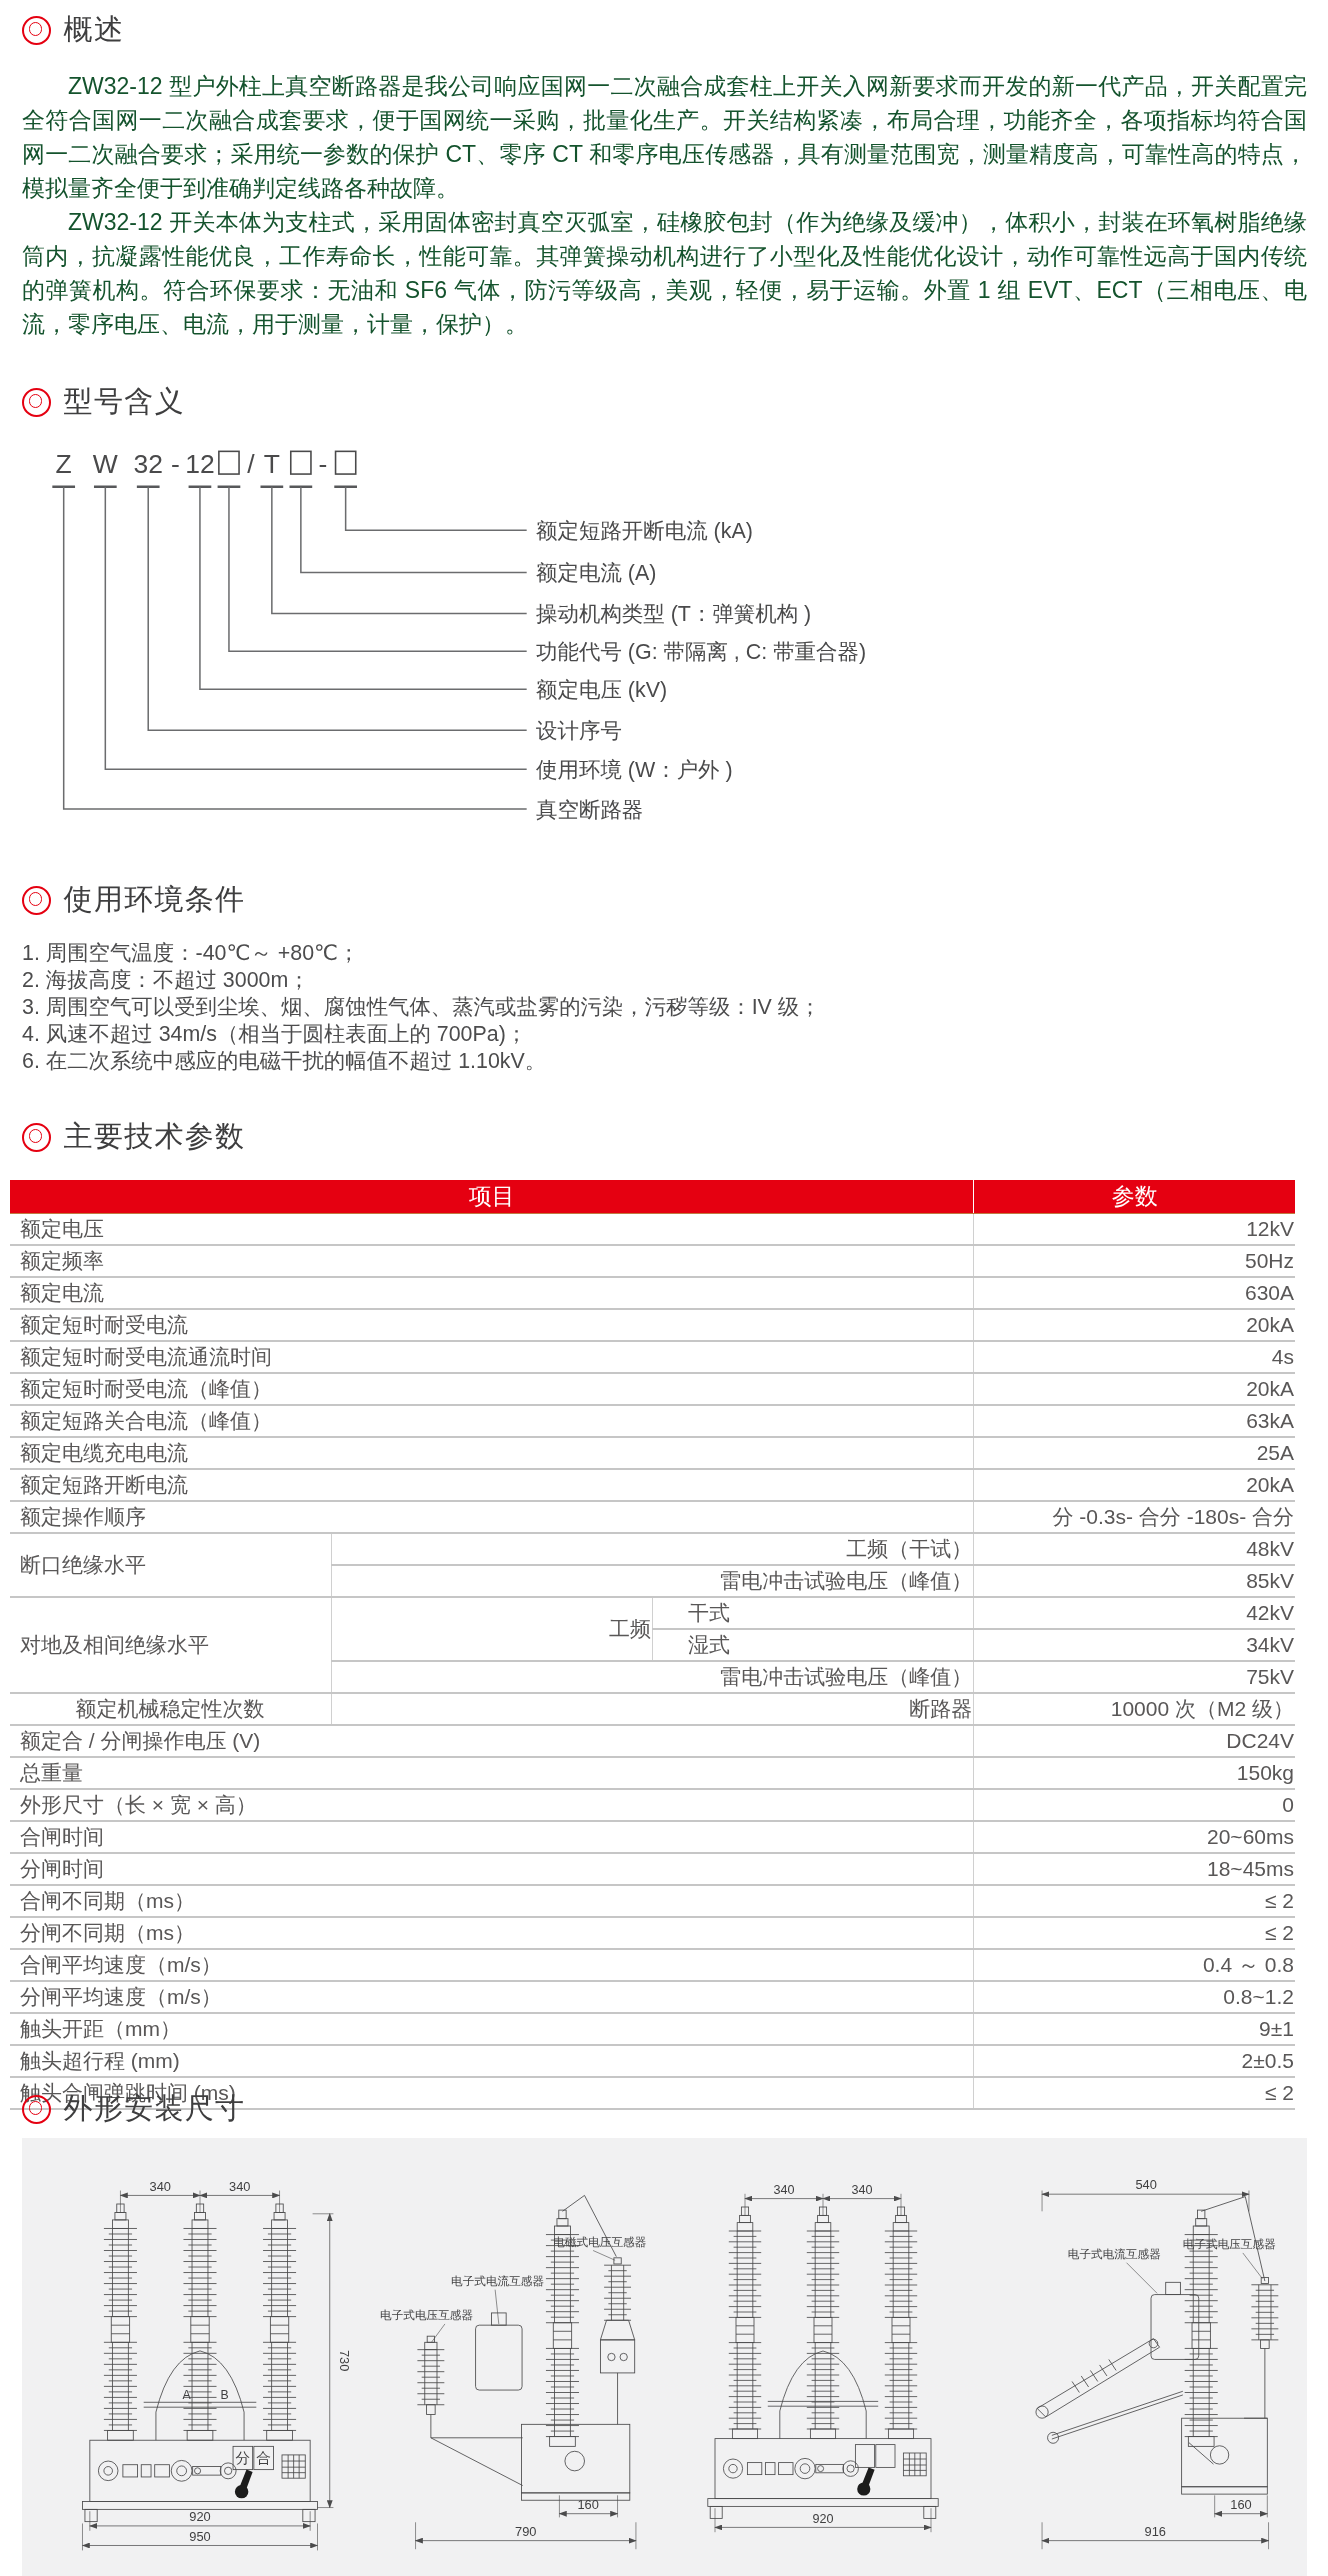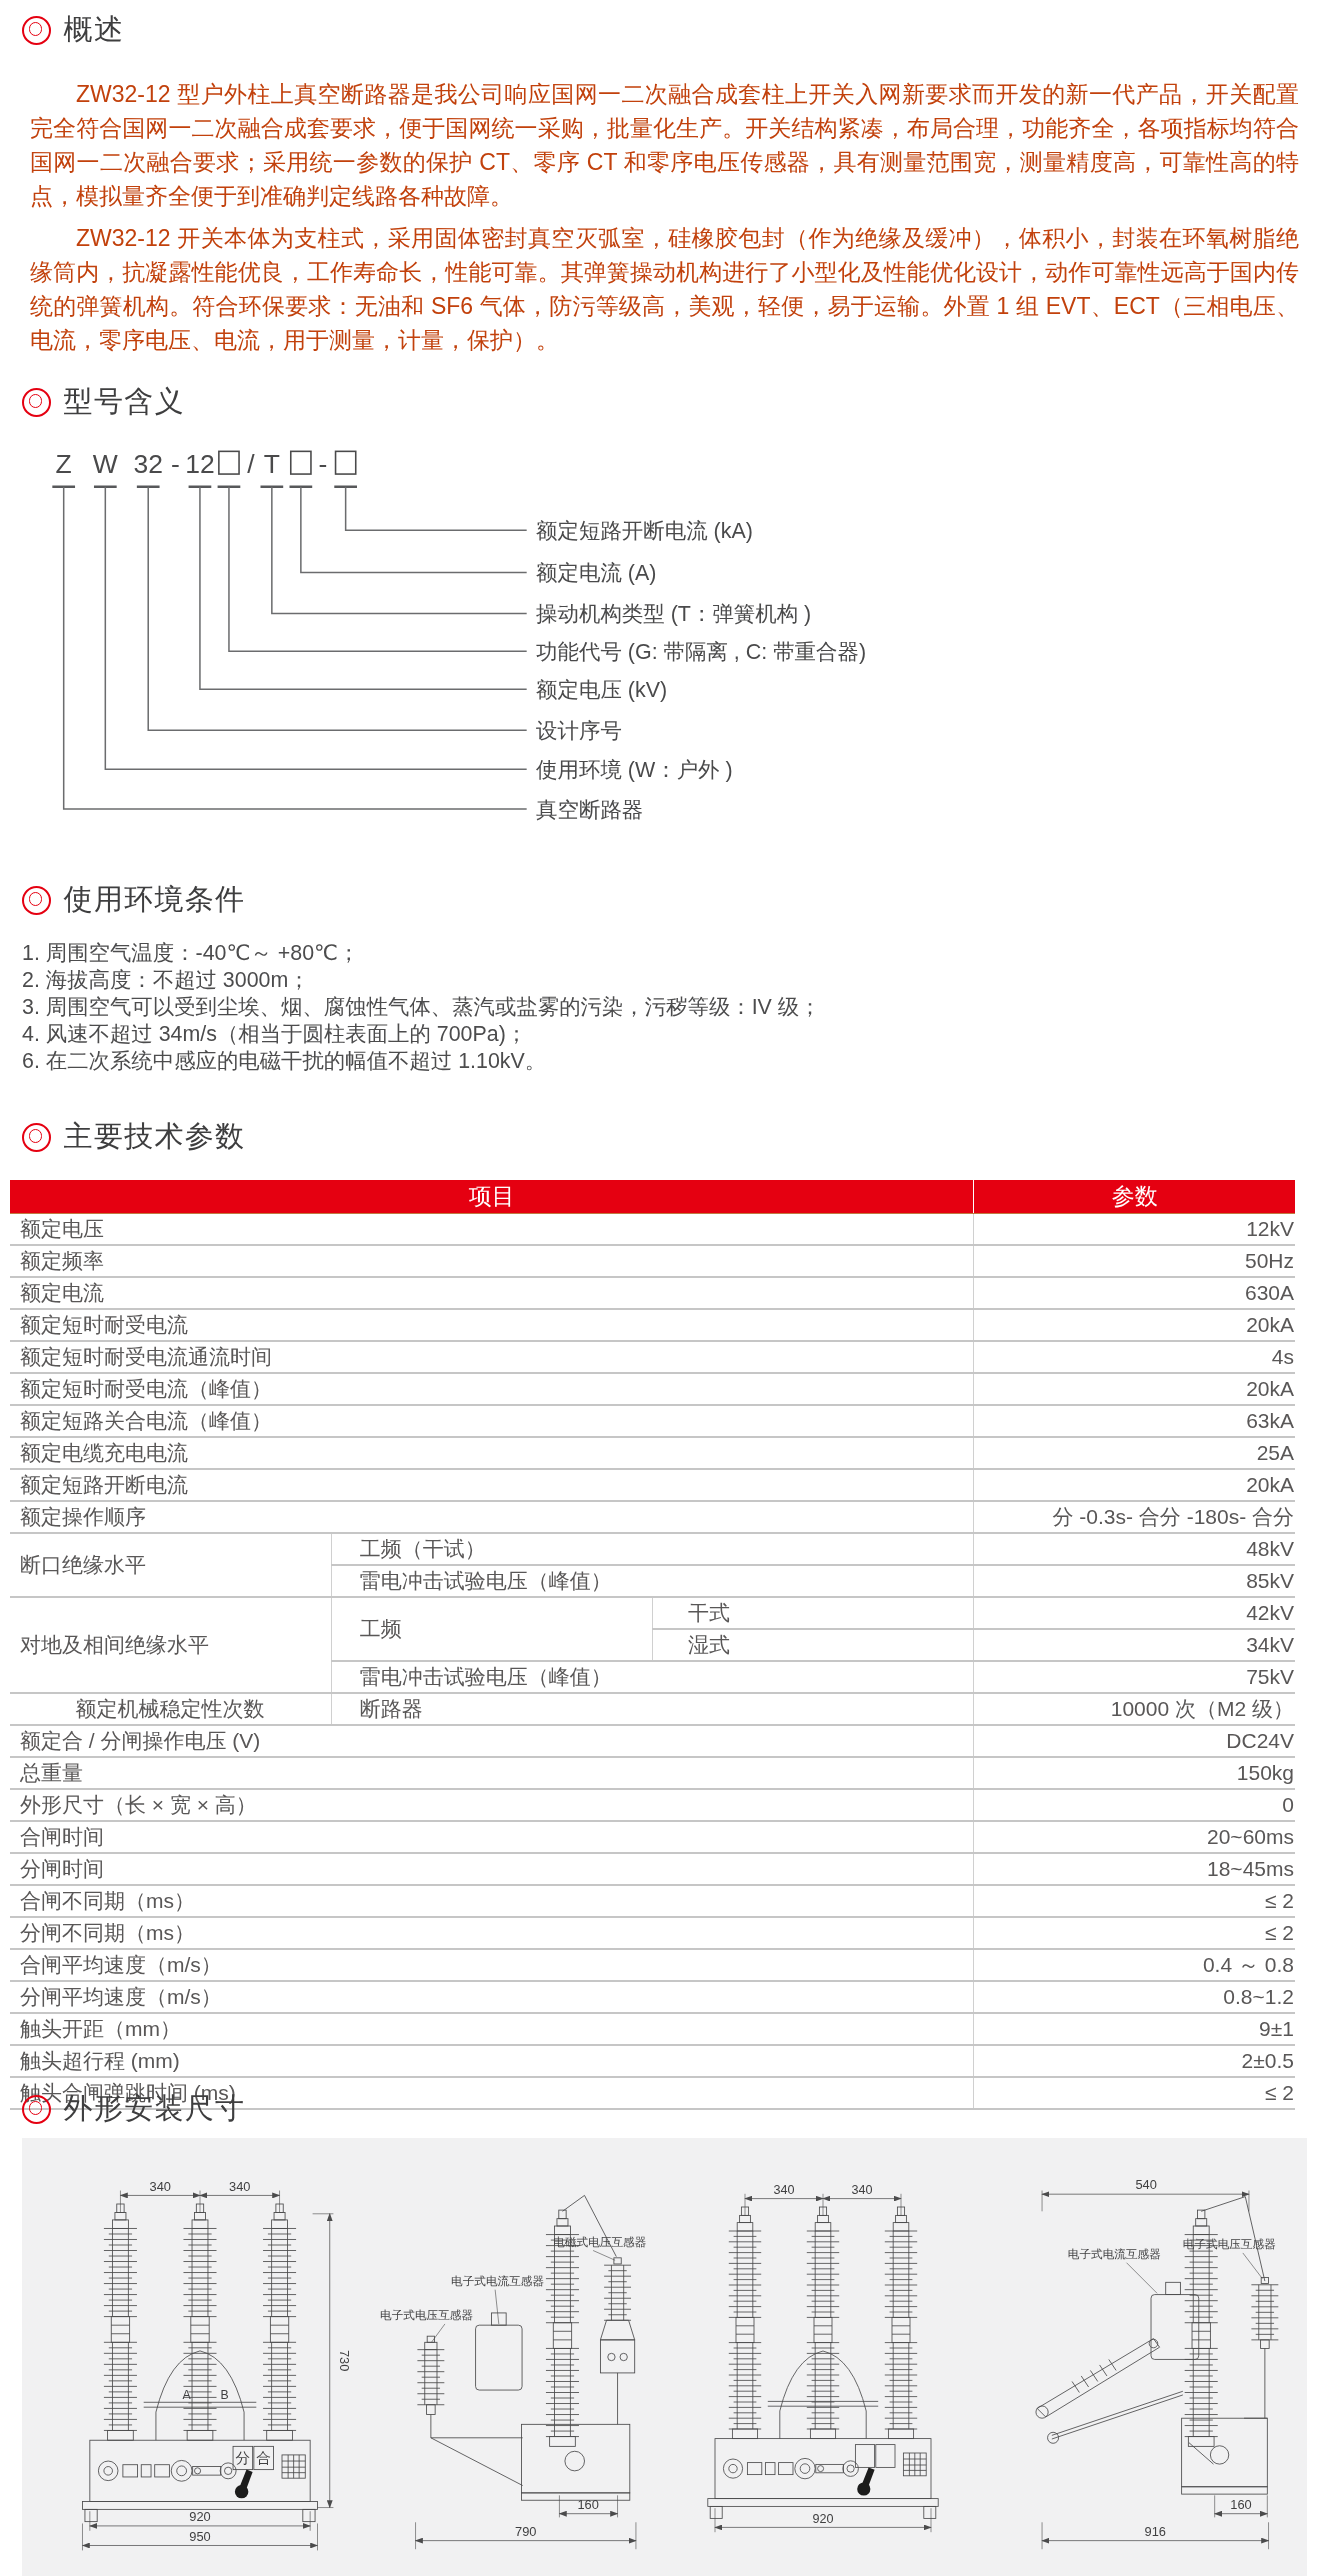--- a/index.html
+++ b/index.html
@@ -7,21 +7,21 @@
   .page{position:relative;width:1329px;height:2576px;background:#ffffff;overflow:hidden;}
 
   
   .sec-head{position:absolute;left:22px;display:flex;align-items:center;gap:12.6px;}
   .ring{width:25px;height:25px;border:2.5px solid #e50011;border-radius:50%;position:relative;flex:0 0 auto;}
   .ring::after{content:"";position:absolute;left:50%;top:50%;width:11.4px;height:11.4px;margin:-7.6px 0 0 -7.6px;border:1.9px solid #e50011;border-radius:50%;}
   .sec-head h2{margin:0;font-size:29px;font-weight:500;color:#3e3e3f;letter-spacing:1.3px;}
 
   
   .paras{position:absolute;left:22px;top:69px;width:1285px;}
-  .paras p{margin:8px;font-size:23px;line-height:34px;text-indent:2em;color:#c2410c;text-align:justify;}
+  .paras p{margin:0;font-size:23px;line-height:34px;text-indent:2em;color:#14532d;text-align:justify;}
 
   
   .model-svg{position:absolute;left:22px;top:440px;}
   .mcode{font-size:42px;fill:#4a4a4b;text-anchor:middle;}
   .mbox{fill:none;stroke:#4a4a4b;stroke-width:2.5;}
   .mtick{stroke:#57585a;stroke-width:4;}
   .mline{stroke:#6b6c6e;stroke-width:2.4;fill:none;}
   .mlabel{font-size:34px;fill:#4a4a4b;}
 
   
@@ -29,21 +29,21 @@
   .envlist div{font-size:21.4px;line-height:27px;color:#4c4c4d;}
 
   
   .ptable{position:absolute;left:10px;top:1180px;width:1285px;border-collapse:collapse;table-layout:fixed;}
   .ptable col{width:25%;}
   .ptable th{background:#e50011;color:#ffffff;font-size:23px;font-weight:500;height:29px;border-bottom:1.9px solid #bf7b42;}
   .ptable th.param{border-left:1.9px solid #ffffff;}
   .ptable td{height:28px;font-size:21px;color:#595757;border-bottom:2.5px double #c6c6c6;background:#ffffff;}
   .ptable td.lbl{text-align:left;padding-left:10px;}
   .ptable td.ctr{text-align:center;padding-left:0;}
-  .ptable td.sub{text-align:left;padding-left:28px;border-left:1.3px solid #d0d0d0;}
+  .ptable td.sub{text-align:right;padding-left:28px;border-left:1.3px solid #d0d0d0;}
   .ptable td.sub2{text-align:left;padding-left:35px;border-left:1.3px solid #d0d0d0;}
   .ptable td.val{text-align:right;border-left:1.3px solid #d0d0d0;}
 
   
   .panel{position:absolute;left:22px;top:2138px;width:1285px;height:438px;background:#f1f1f2;display:flex;align-items:center;justify-content:space-evenly;}
   .k{fill:none;stroke:#4b4b4c;stroke-width:1.4;}
   .kf{fill:#1c1c1c;stroke:none;}
   .dx{fill:none;stroke:#4b4b4c;stroke-width:1;}
   .dm{stroke:#4b4b4c;stroke-width:1.2;}
   .dt{font-size:21px;fill:#3f3f40;text-anchor:middle;}

